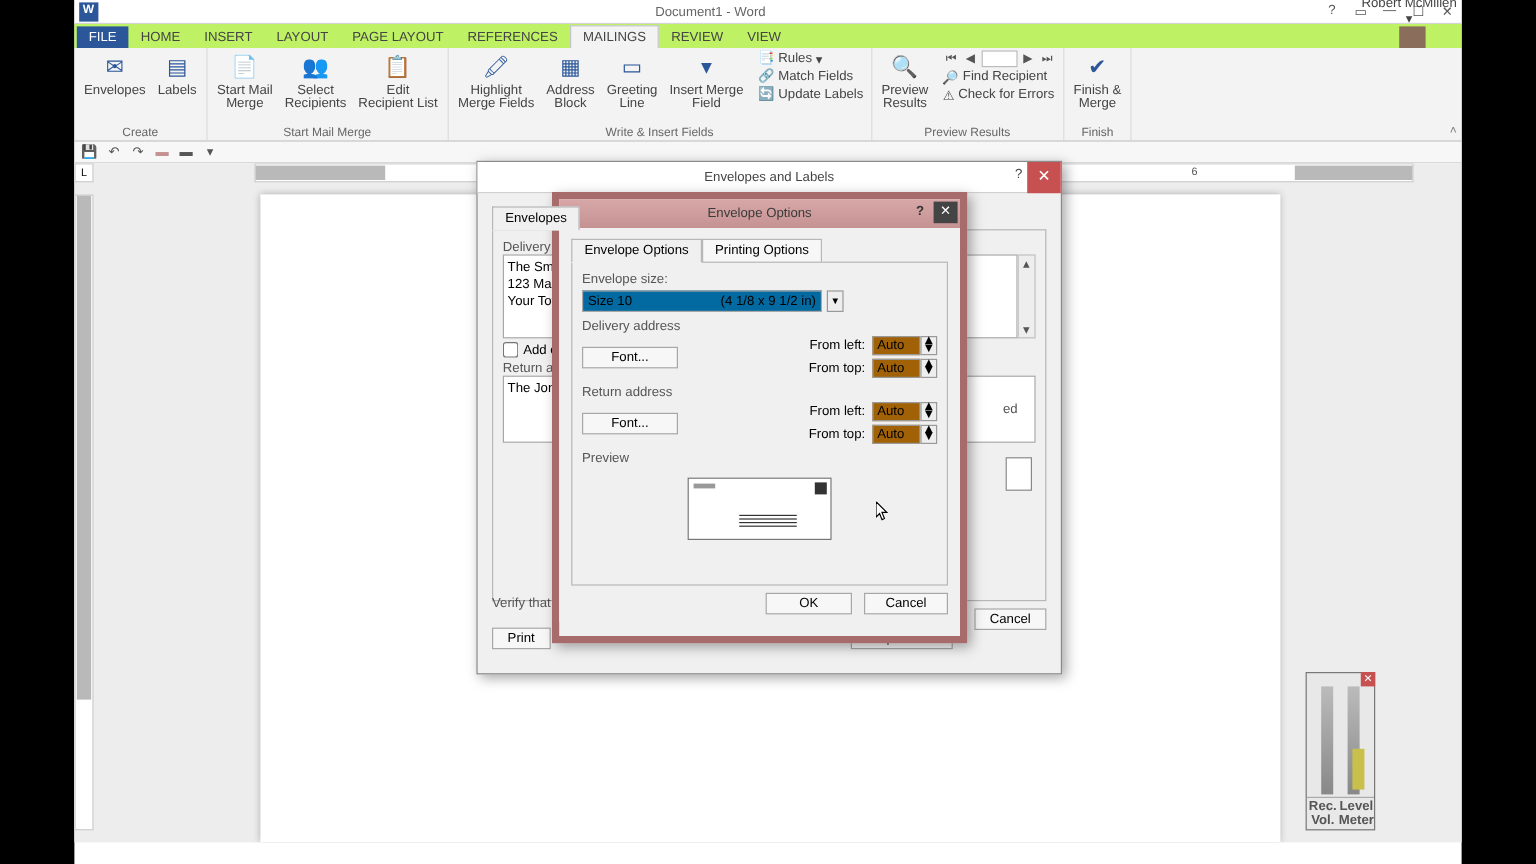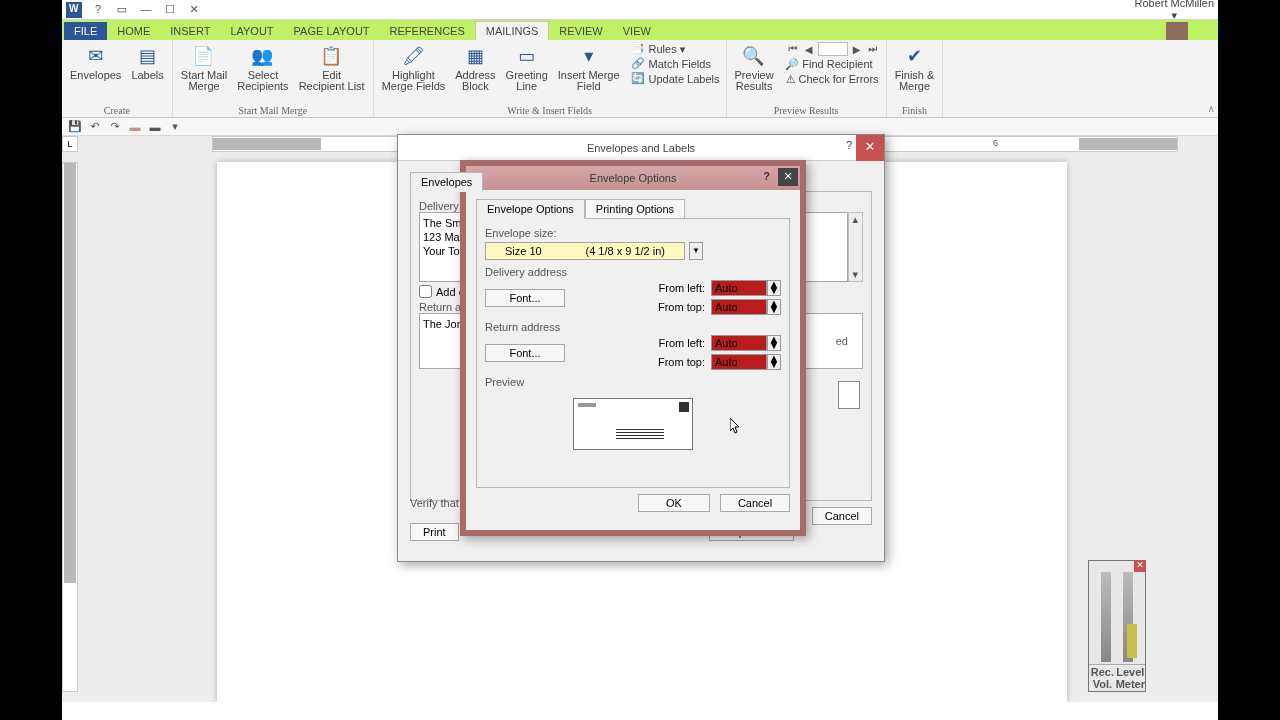--- a/index.html
+++ b/index.html
@@ -18,21 +18,21 @@
 .tab.file{background:#2b579a;color:#fff;}
 .tab.active{background:#f3f3f3;border-top:1px solid #c5c5c5;border-left:1px solid #c5c5c5;border-right:1px solid #c5c5c5;}
 .userbox{margin-left:auto;display:flex;align-items:center;padding-right:4px;color:#444;flex-direction:column;}
 .userbox .avatar{width:22px;height:18px;background:#8a6d5a;margin-left:6px;}
 
 .ribbon{height:78px;background:#f3f3f3;border-bottom:1px solid #c5c5c5;display:flex;position:relative;}
 .rgroup{border-right:1px solid #dcdcdc;padding:2px 6px 0 6px;display:flex;flex-direction:column;align-items:center;}
 .rgroup .row{display:flex;gap:6px;align-items:flex-start;}
 .rbtn{display:flex;flex-direction:column;align-items:center;gap:1px;padding:1px 2px;text-align:center;line-height:11px;color:#444;}
 .rbtn .ricon{width:28px;height:26px;display:flex;align-items:center;justify-content:center;font-size:18px;color:#2b579a;}
-.rgroup .glabel{font-size:10px;color:#666;margin-top:auto;text-align:center;padding-bottom:1px;font-family:Liberation Serif, serif;}
+.rgroup .glabel{font-size:10px;color:#666;margin-top:auto;text-align:center;padding-bottom:1px;}
 .smallrow{display:flex;flex-direction:column;gap:1px;align-items:flex-start;font-size:11px;color:#444;}
 .smallrow div{display:flex;align-items:center;gap:3px;}
 .smallrow .sicon{width:14px;height:14px;display:inline-block;}
 .navbtns{display:flex;gap:2px;align-items:center;}
 .navbtns span{width:14px;height:14px;display:inline-flex;align-items:center;justify-content:center;font-size:10px;color:#555;}
 .collapse{position:absolute;right:4px;bottom:2px;color:#777;font-size:10px;}
 
 .qat{height:18px;background:#f7f7f7;border-bottom:1px solid #d9d9d9;display:flex;align-items:center;gap:6px;padding-left:6px;}
 .qat span{width:14px;height:14px;display:inline-flex;align-items:center;justify-content:center;color:#555;font-size:11px;}
 
@@ -50,34 +50,34 @@
 .dlg-env{left:335px;top:134px;width:488px;height:428px;}
 .dlg-env .dtitle{height:26px;background:#fff;display:flex;align-items:center;justify-content:center;color:#444;position:relative;border-bottom:1px solid #d0d0d0;}
 .dlg-env .dtitle .dhelp{position:absolute;right:32px;top:4px;color:#444;}
 .dlg-env .dtitle .dclose{position:absolute;right:0;top:0;width:28px;height:26px;background:#c75050;color:#fff;text-align:center;line-height:24px;font-size:13px;}
 .dlg-env .body{padding:10px 12px 8px 12px;}
 .tabstrip{display:flex;gap:0;}
 .dtab{padding:3px 10px;border:1px solid #b7b7b7;background:#f7f7f7;position:relative;top:1px;}
 .dtab.active{background:#f0f0f0;border-bottom:1px solid #f0f0f0;z-index:2;}
 .dtabpanel{border:1px solid #b7b7b7;padding:8px;min-height:310px;}
 .field{display:flex;align-items:center;gap:4px;margin:3px 0;}
-.txt{background:#fef9c3;border:1px solid #a7a7a7;padding:2px 19px;}
+.txt{background:#0369a1;border:1px solid #a7a7a7;padding:2px 4px;}
 .addrbox{width:100%;height:70px;background:#fff;border:1px solid #a7a7a7;padding:3px;line-height:14px;overflow:hidden;}
 .sbar{width:16px;background:#eee;border:1px solid #c0c0c0;display:flex;flex-direction:column;justify-content:space-between;align-items:center;font-size:9px;color:#555;}
 .wbtn{background:#f7f7f7;border:1px solid #a7a7a7;padding:2px 12px;}
 
 .dlg-opt{left:398px;top:160px;width:346px;height:376px;border:6px solid #a76b6b;}
 .dlg-opt .dtitle{height:24px;background:linear-gradient(#d7a7a7,#c59292);display:flex;align-items:center;justify-content:center;color:#3a3a3a;position:relative;}
 .dlg-opt .dtitle .dhelp{position:absolute;right:30px;top:4px;color:#333;font-weight:bold;}
 .dlg-opt .dtitle .dclose{position:absolute;right:2px;top:2px;width:20px;height:18px;background:#444;color:#fff;text-align:center;line-height:16px;font-size:11px;}
 .dlg-opt .body{padding:8px 10px 6px 10px;background:#f0f0f0;}
 .group-title{color:#555;margin-top:6px;margin-bottom:2px;}
 .fontbtn{width:80px;text-align:center;}
 .spin{display:flex;}
-.spin .sv{width:56px;background:#b91c1c;border:1px solid #999;padding:1px 3px;}
+.spin .sv{width:40px;background:#a16207;border:1px solid #999;padding:1px 3px;}
 .spin .sb{width:14px;border:1px solid #999;background:#eee;display:flex;flex-direction:column;font-size:6px;line-height:6px;text-align:center;}
 .preview-env{width:120px;height:52px;background:#fff;border:1px solid #777;margin:10px auto;position:relative;}
 .preview-env .ret{position:absolute;left:4px;top:4px;width:18px;height:4px;background:#999;}
 .preview-env .stamp{position:absolute;right:3px;top:3px;width:10px;height:10px;background:#333;}
 .preview-env .del{position:absolute;left:42px;top:28px;width:48px;}
 .preview-env .del div{height:1px;background:#333;margin:2px 0;}
 .okrow{display:flex;justify-content:flex-end;gap:10px;margin-top:6px;}
 
 .status{position:absolute;left:0;right:0;bottom:0;height:18px;background:#2b579a;color:#fff;display:flex;align-items:center;padding:0 8px;font-size:10px;}
 .status .spacer{flex:1;}
@@ -96,20 +96,21 @@
 .cursor{position:absolute;width:12px;height:18px;pointer-events:none;}
 .cursor svg{width:12px;height:18px;}
 </style>
 </head>
 <body>
 
 <div class="app">
 
   <div class="titlebar">
     <div class="wicon"></div>
+    <div class="doctitle">Document1 - Word</div>
     <div class="ctrls">
       <span>?</span>
       <span>▭</span>
       <span>—</span>
       <span>☐</span>
       <span>✕</span>
     </div>
   </div>
 
   <div class="tabs">

